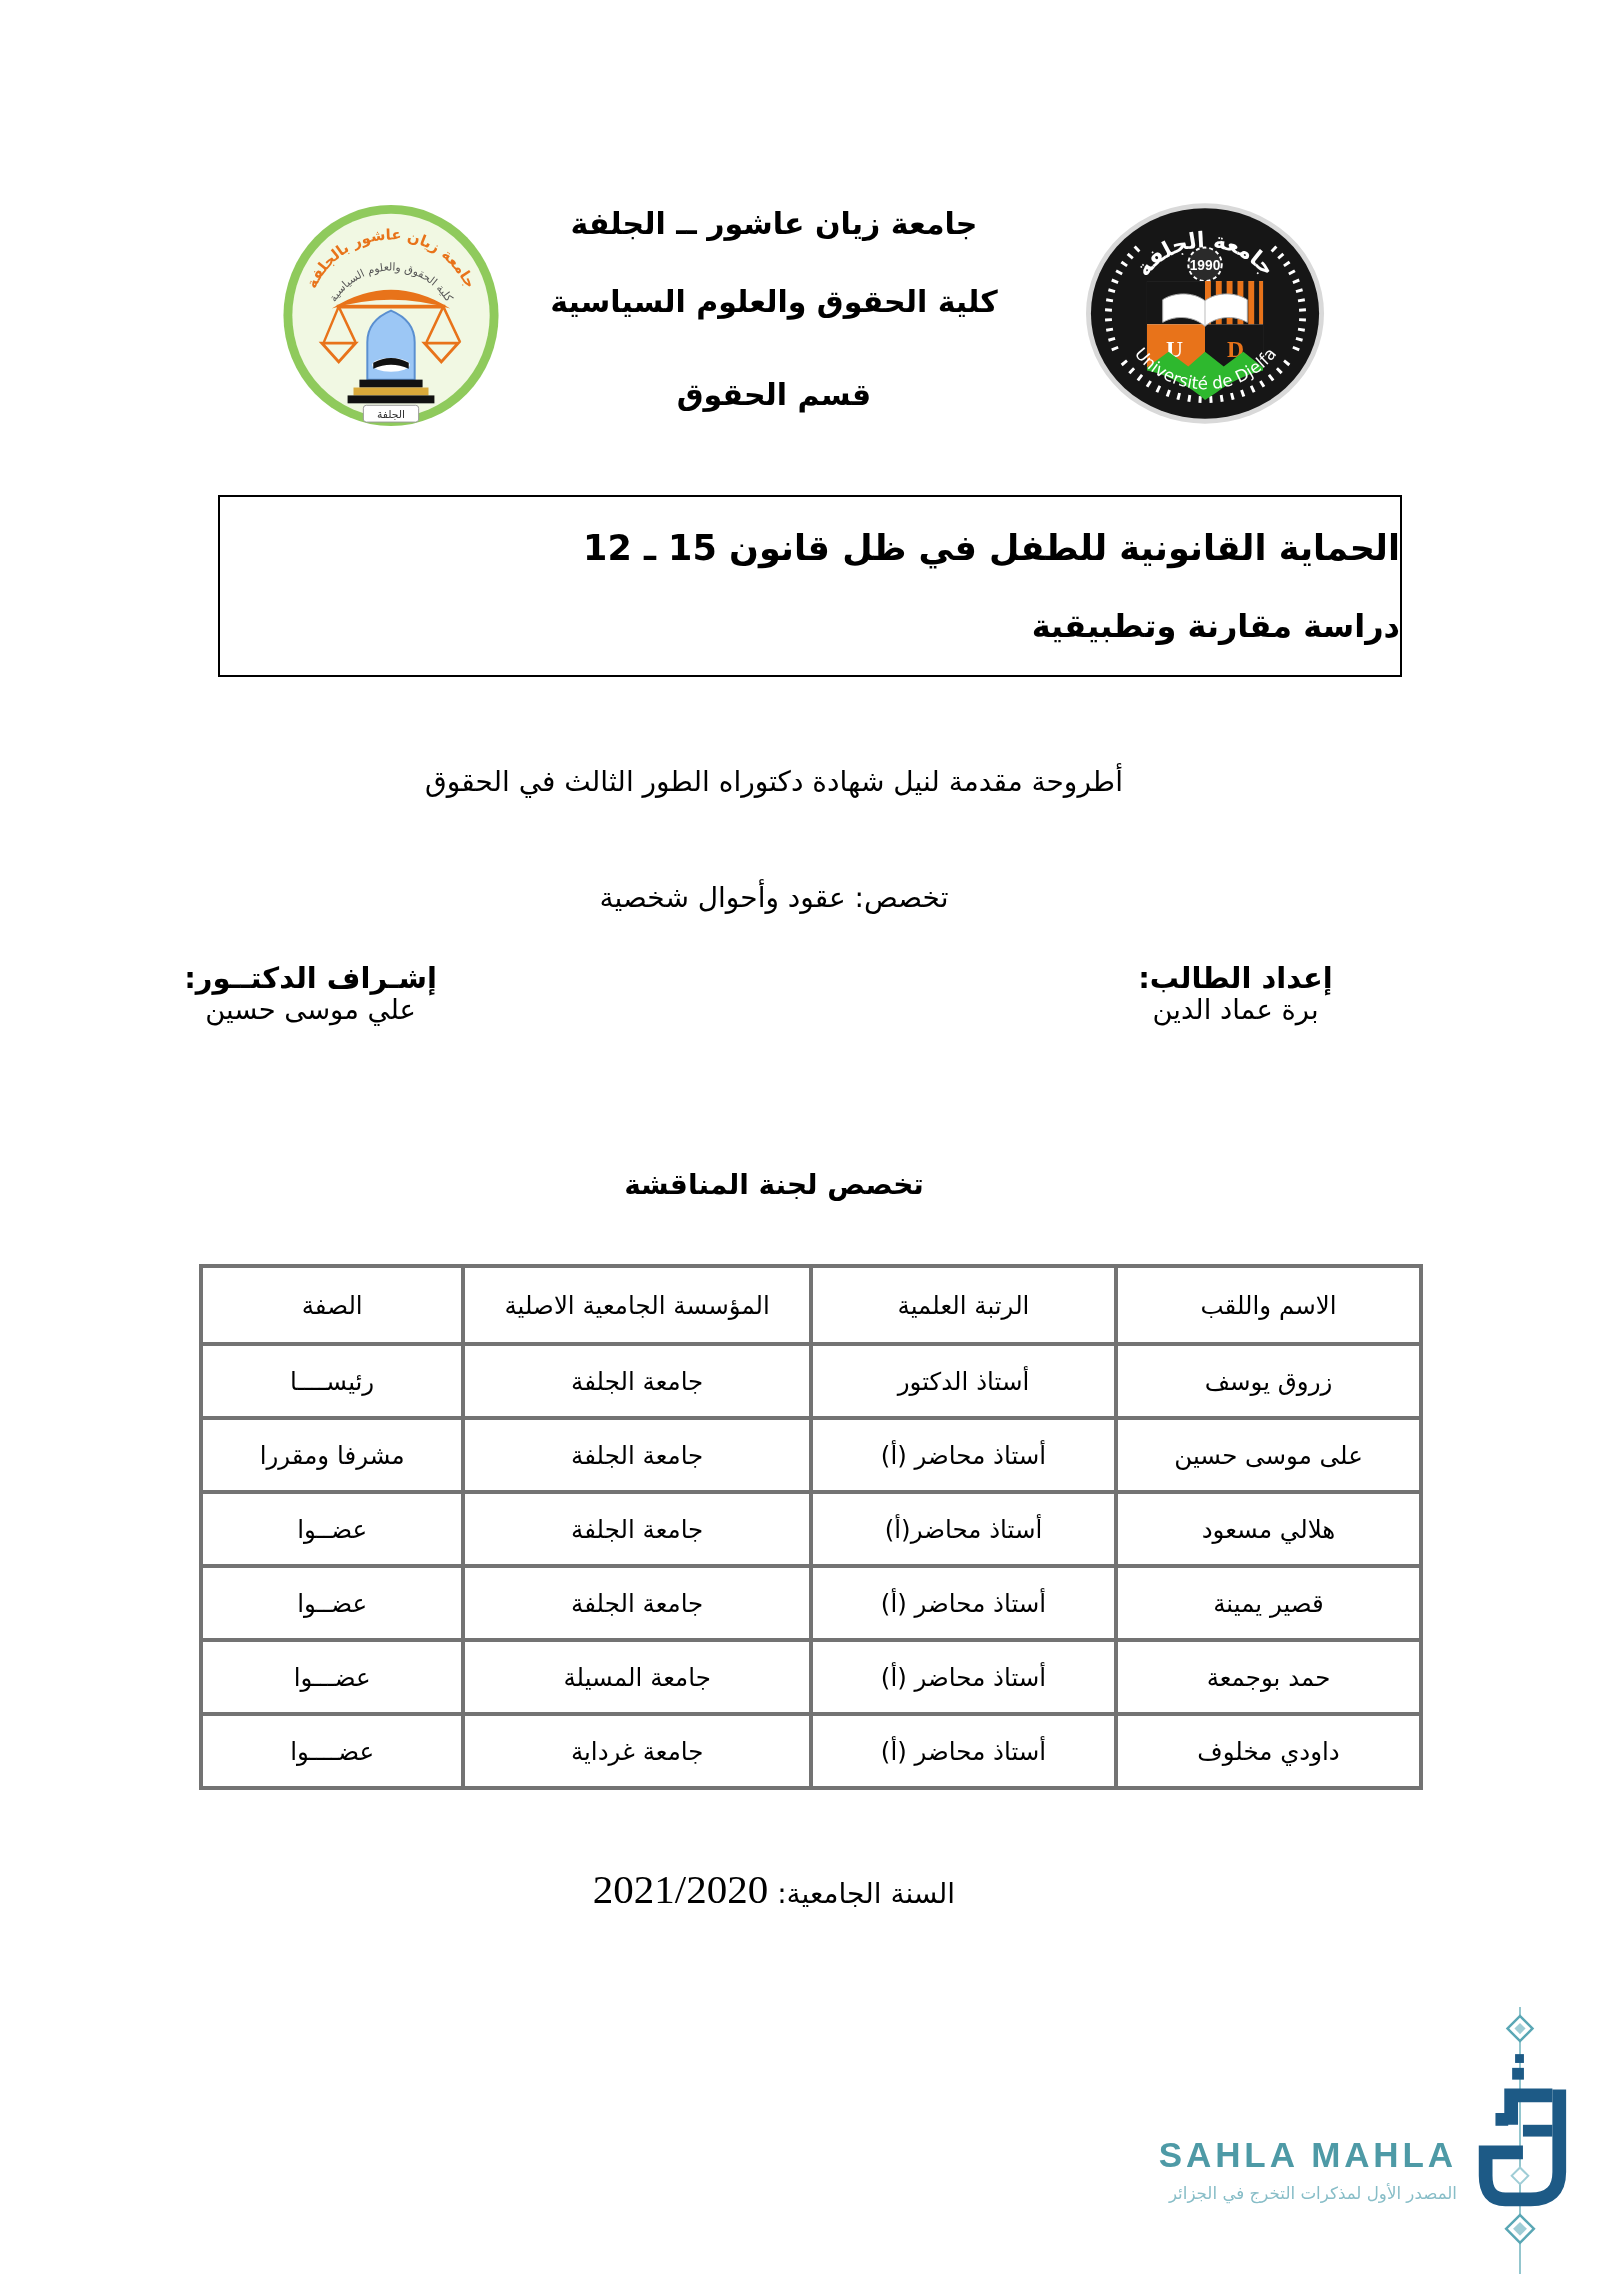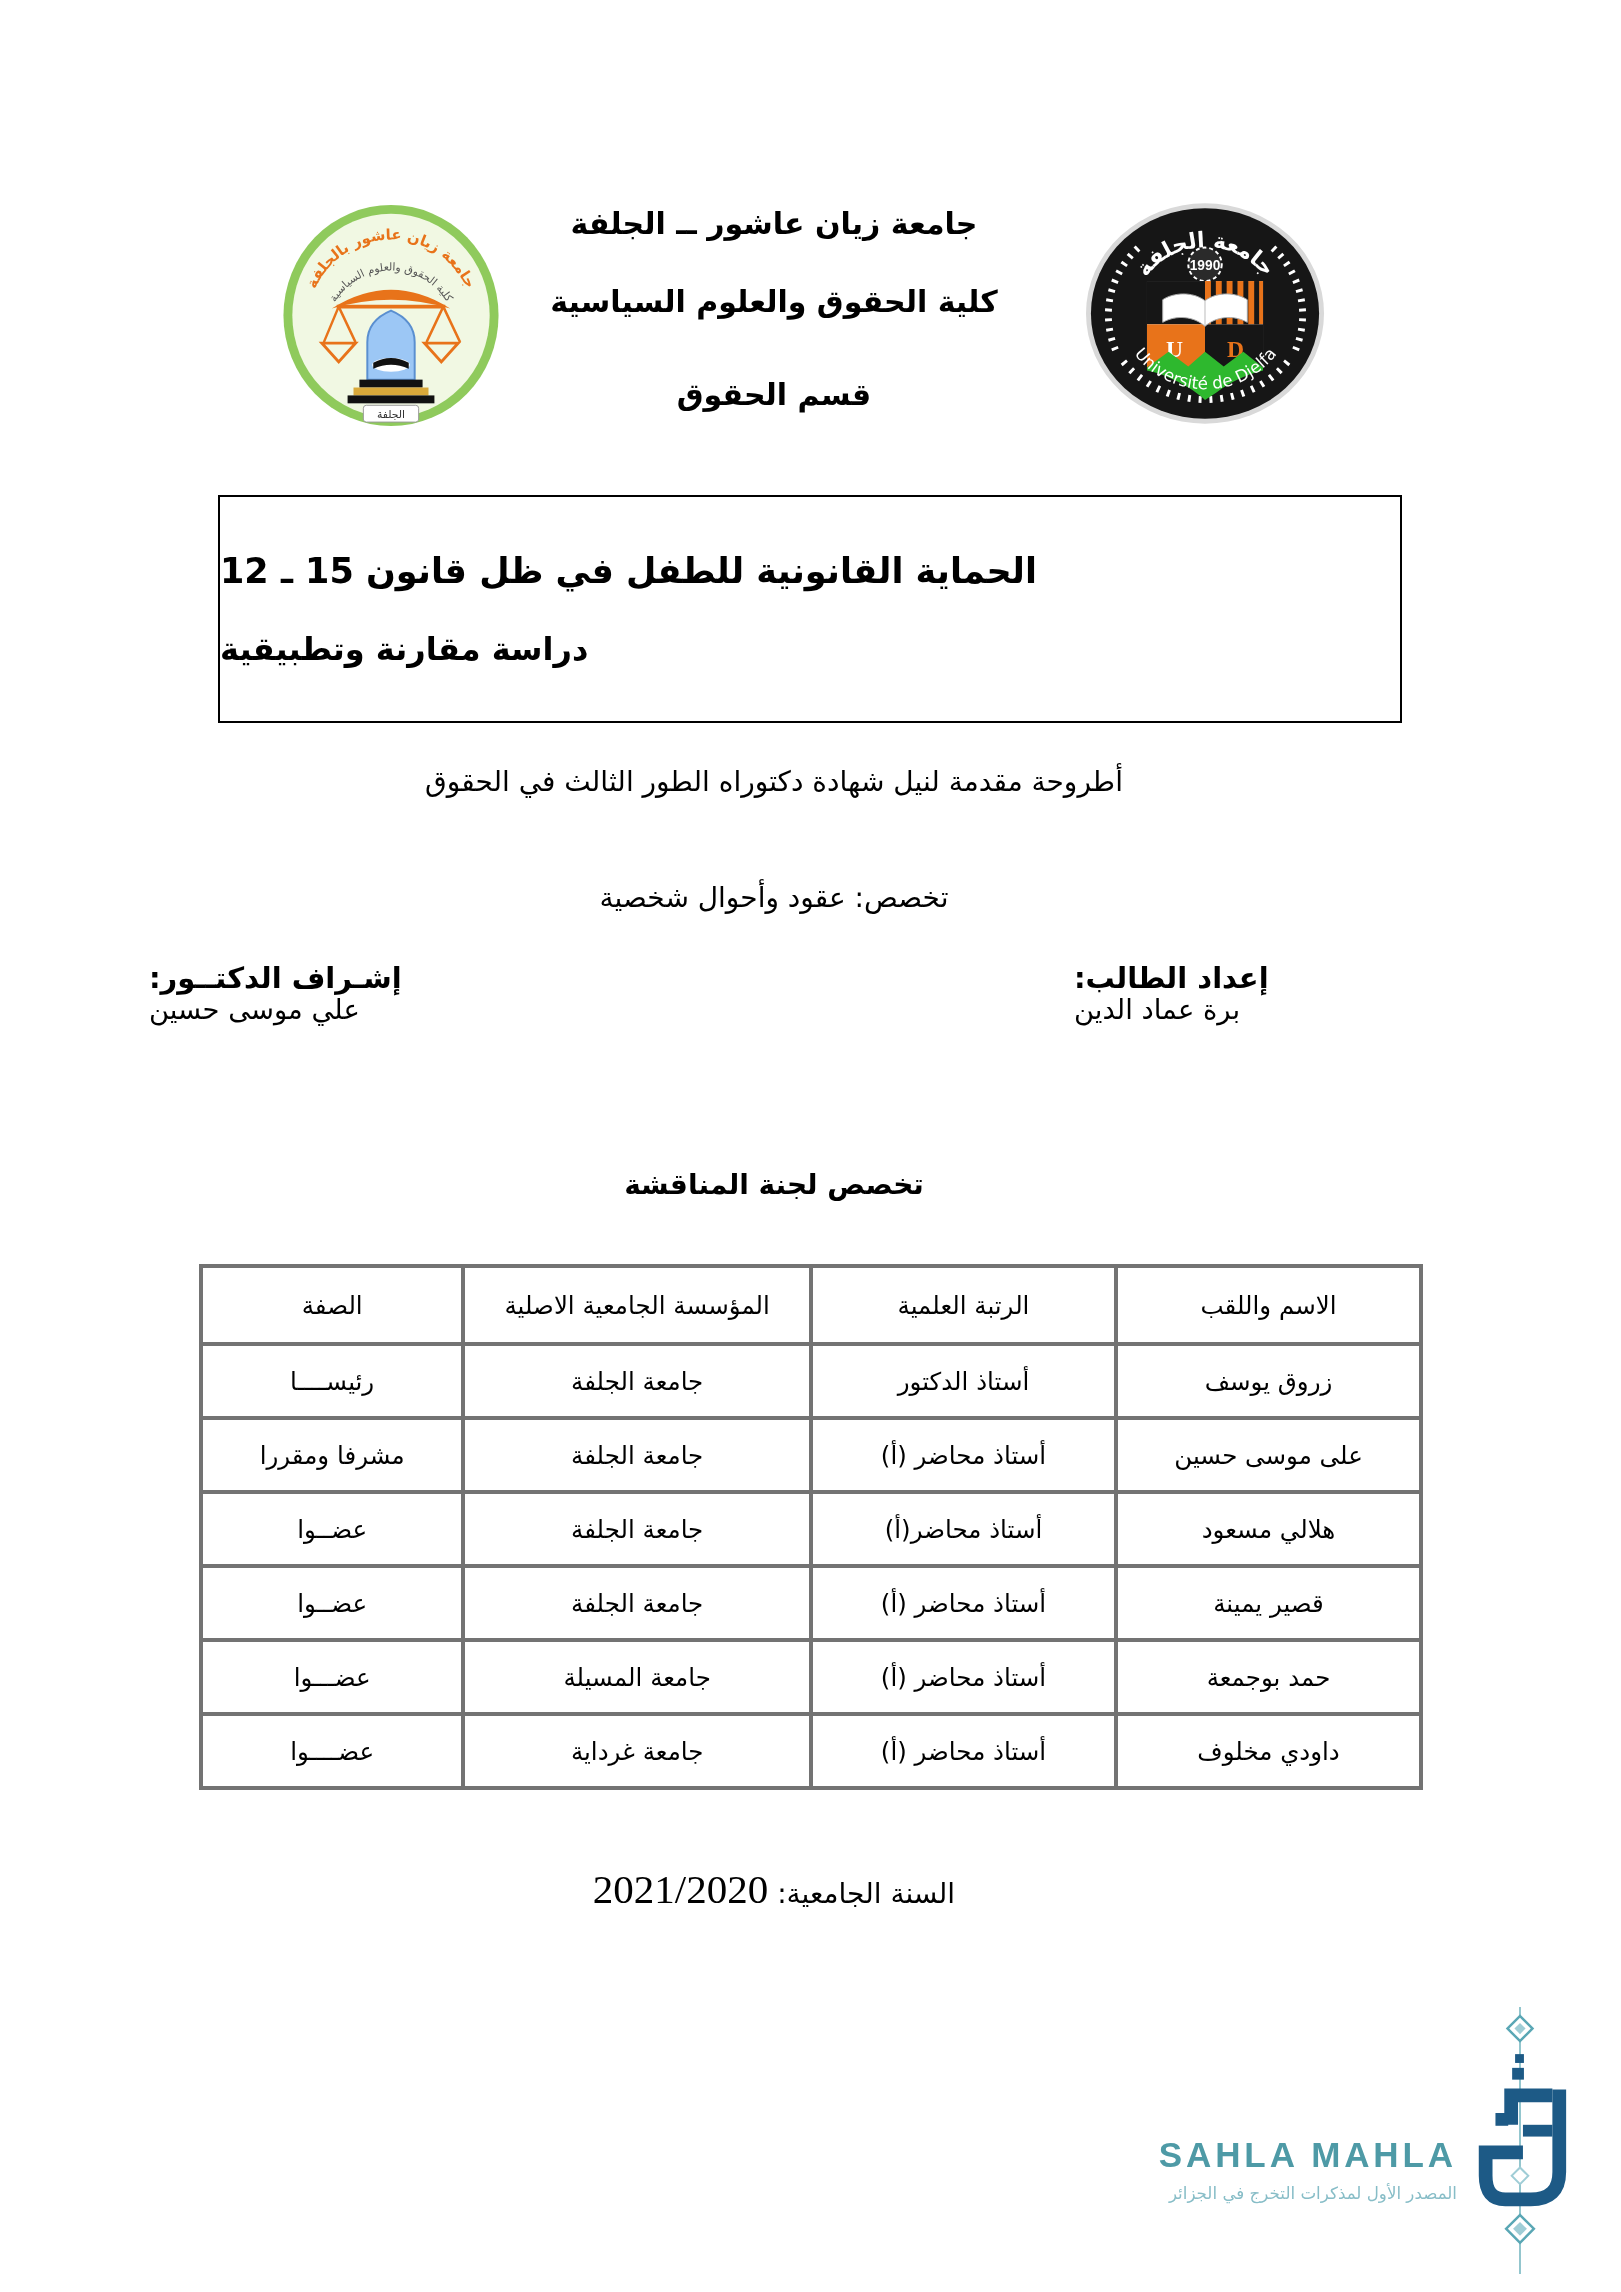--- a/index.html
+++ b/index.html
@@ -12,30 +12,30 @@
   
   .header-text{top:208px;font-weight:bold;font-size:30px;line-height:31px;}
   .header-text .h-line{margin:0;}
   .header-text .h-line + .h-line{margin-top:47px;}
   .header-text .h-line:last-child{margin-top:62px;}
   .logo{display:block;}
   .faculty-logo{left:282px;top:204px;width:218px;height:223px;}
   .univ-logo{left:1086px;top:202px;width:239px;height:223px;}
   
   .title-box{
-    left:218px;top:495px;width:1184px;height:228px;border:2.9px solid #000;
-    display:flex;flex-direction:column;align-items:flex-end;justify-content:center;
+    left:218px;top:495px;width:1184px;height:182px;border:2.9px solid #000;
+    display:flex;flex-direction:column;align-items:flex-start;justify-content:center;
     gap:39px;box-sizing:border-box;
   }
   .title-line1{font-size:35px;font-weight:bold;}
   .title-line2{font-size:32px;font-weight:bold;}
   .thesis-1{top:765px;font-size:28px;}
   .thesis-2{top:881px;font-size:28px;}
   
-  .prep{direction:rtl;text-align:left;}
+  .prep{direction:rtl;text-align:center;}
   .prep-student{top:963px;right:224px;width:323px;}
   .prep-supervisor{top:963px;left:149px;width:323px;}
   .prep .prep-label{font-size:29px;font-weight:bold;line-height:31px;}
   .prep .prep-name{font-size:27.4px;}
   .committee-heading{top:1168px;font-size:28px;font-weight:bold;}
   
   .committee-table{
     position:absolute;left:199px;top:1264px;width:1224px;
     border-collapse:collapse;direction:rtl;table-layout:fixed;
   }

